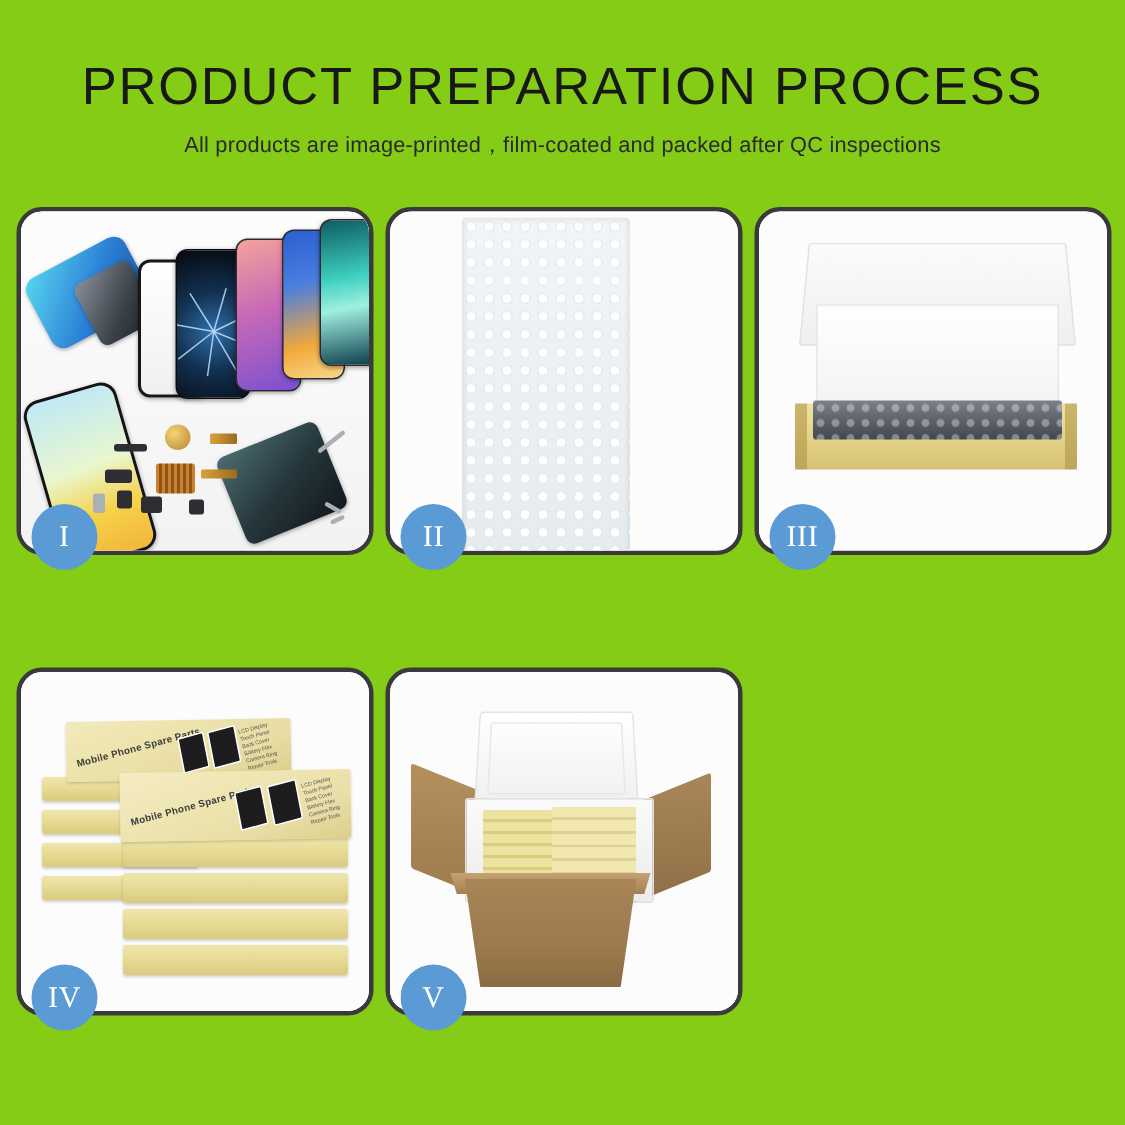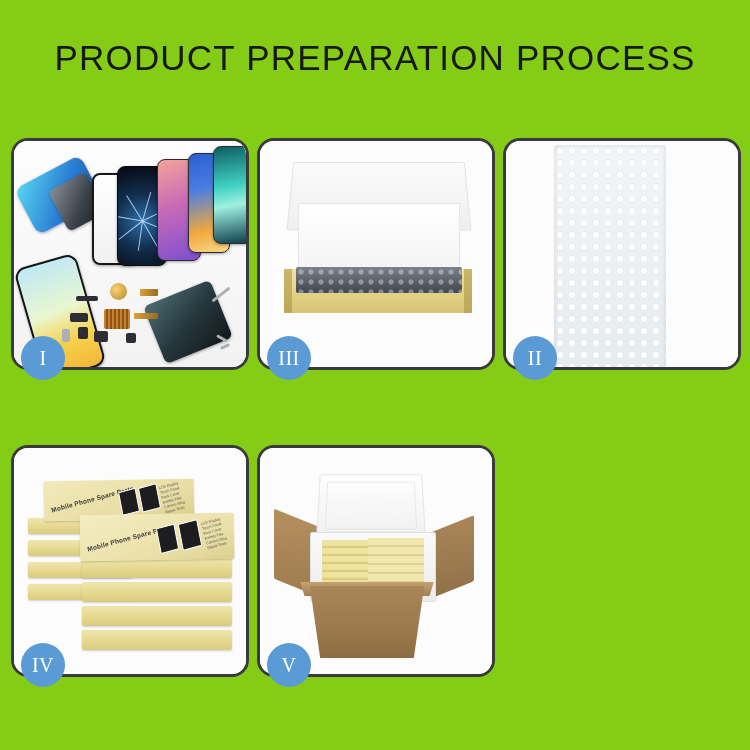--- a/index.html
+++ b/index.html
@@ -333,20 +333,21 @@
     background:#8c7049; opacity:.85;
   }
 </style>
 </head>
 <body>
 
 <div class="page">
 
   <div class="header">
     <div class="title">PRODUCT PREPARATION PROCESS</div>
+    <div class="subtitle">All products are image-printed，film-coated and packed after QC inspections</div>
   </div>
 
   <div class="grid">
 
     <div class="panel">
       <div class="panel-inner">
         <div class="p1bg"></div>
 
         <div class="phone ph-a"></div>
         <div class="phone ph-a2"></div>
@@ -379,41 +380,41 @@
         <div class="chip" style="left:112px; top:192px; width:10px; height:10px;"></div>
         <div class="chip lightgray" style="left:196px; top:152px; width:22px; height:3px; transform:rotate(-38deg);"></div>
         <div class="chip lightgray" style="left:202px; top:196px; width:12px; height:3px; transform:rotate(30deg);"></div>
         <div class="chip lightgray" style="left:206px; top:204px; width:10px; height:3px; transform:rotate(-25deg);"></div>
       </div>
       <div class="badge">I</div>
     </div>
 
     <div class="panel">
       <div class="panel-inner">
-        <div class="box3-lid"></div>
-        <div class="box3-foam"></div>
-        <div class="box3-tray"></div>
-        <div class="box3-contents"></div>
-        <div class="box3-side"></div>
-        <div class="box3-side" style="left:204px;"></div>
-      </div>
-      <div class="badge">III</div>
-    </div>
-
-    <div class="panel">
-      <div class="panel-inner">
         <div class="wrapped-screen"></div>
         <div class="flexcable" style="left:98px; top:120px; width:12px; height:96px;"></div>
         <div class="tape" style="left:82px; top:30px; width:14px; height:10px;"></div>
         <div class="tape" style="left:88px; top:102px; width:13px; height:10px;"></div>
         <div class="tape" style="left:72px; top:196px; width:12px; height:16px; transform:rotate(-12deg);"></div>
         <div class="tape" style="left:130px; top:190px; width:12px; height:18px; transform:rotate(10deg);"></div>
         <div class="bubblewrap"></div>
       </div>
       <div class="badge">II</div>
+    </div>
+
+    <div class="panel">
+      <div class="panel-inner">
+        <div class="box3-lid"></div>
+        <div class="box3-foam"></div>
+        <div class="box3-tray"></div>
+        <div class="box3-contents"></div>
+        <div class="box3-side"></div>
+        <div class="box3-side" style="left:204px;"></div>
+      </div>
+      <div class="badge">III</div>
     </div>
 
     <div class="panel">
       <div class="panel-inner">
         <div class="stack">
 
           <div class="sbox" style="left:2px; top:56px; width:104px; height:16px;"></div>
           <div class="sbox" style="left:2px; top:78px; width:104px; height:16px;"></div>
           <div class="sbox" style="left:2px; top:100px; width:104px; height:16px;"></div>
           <div class="sbox" style="left:2px; top:122px; width:104px; height:16px;"></div>

